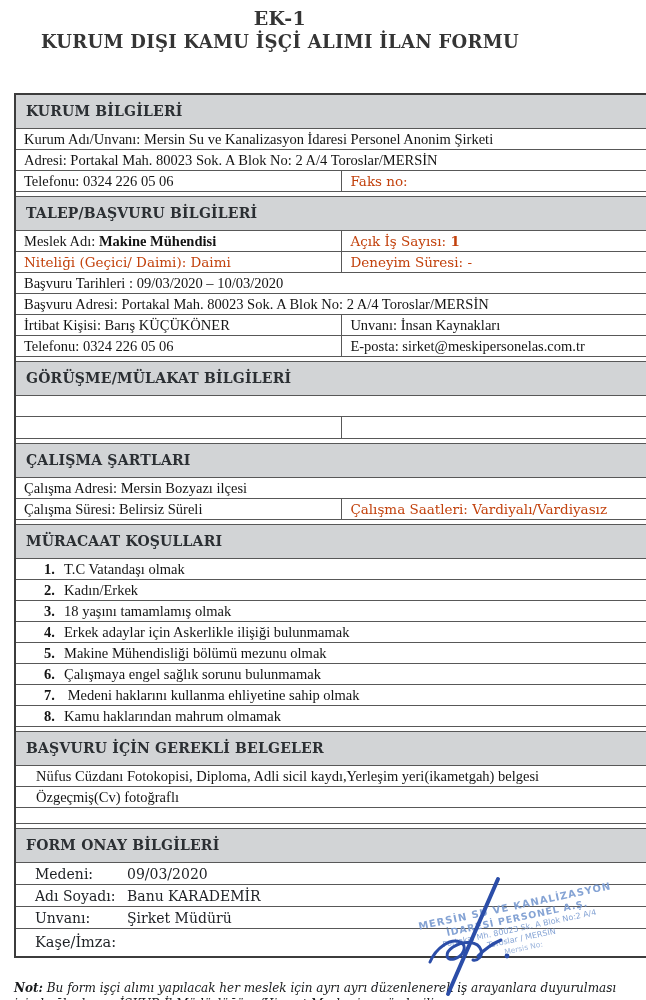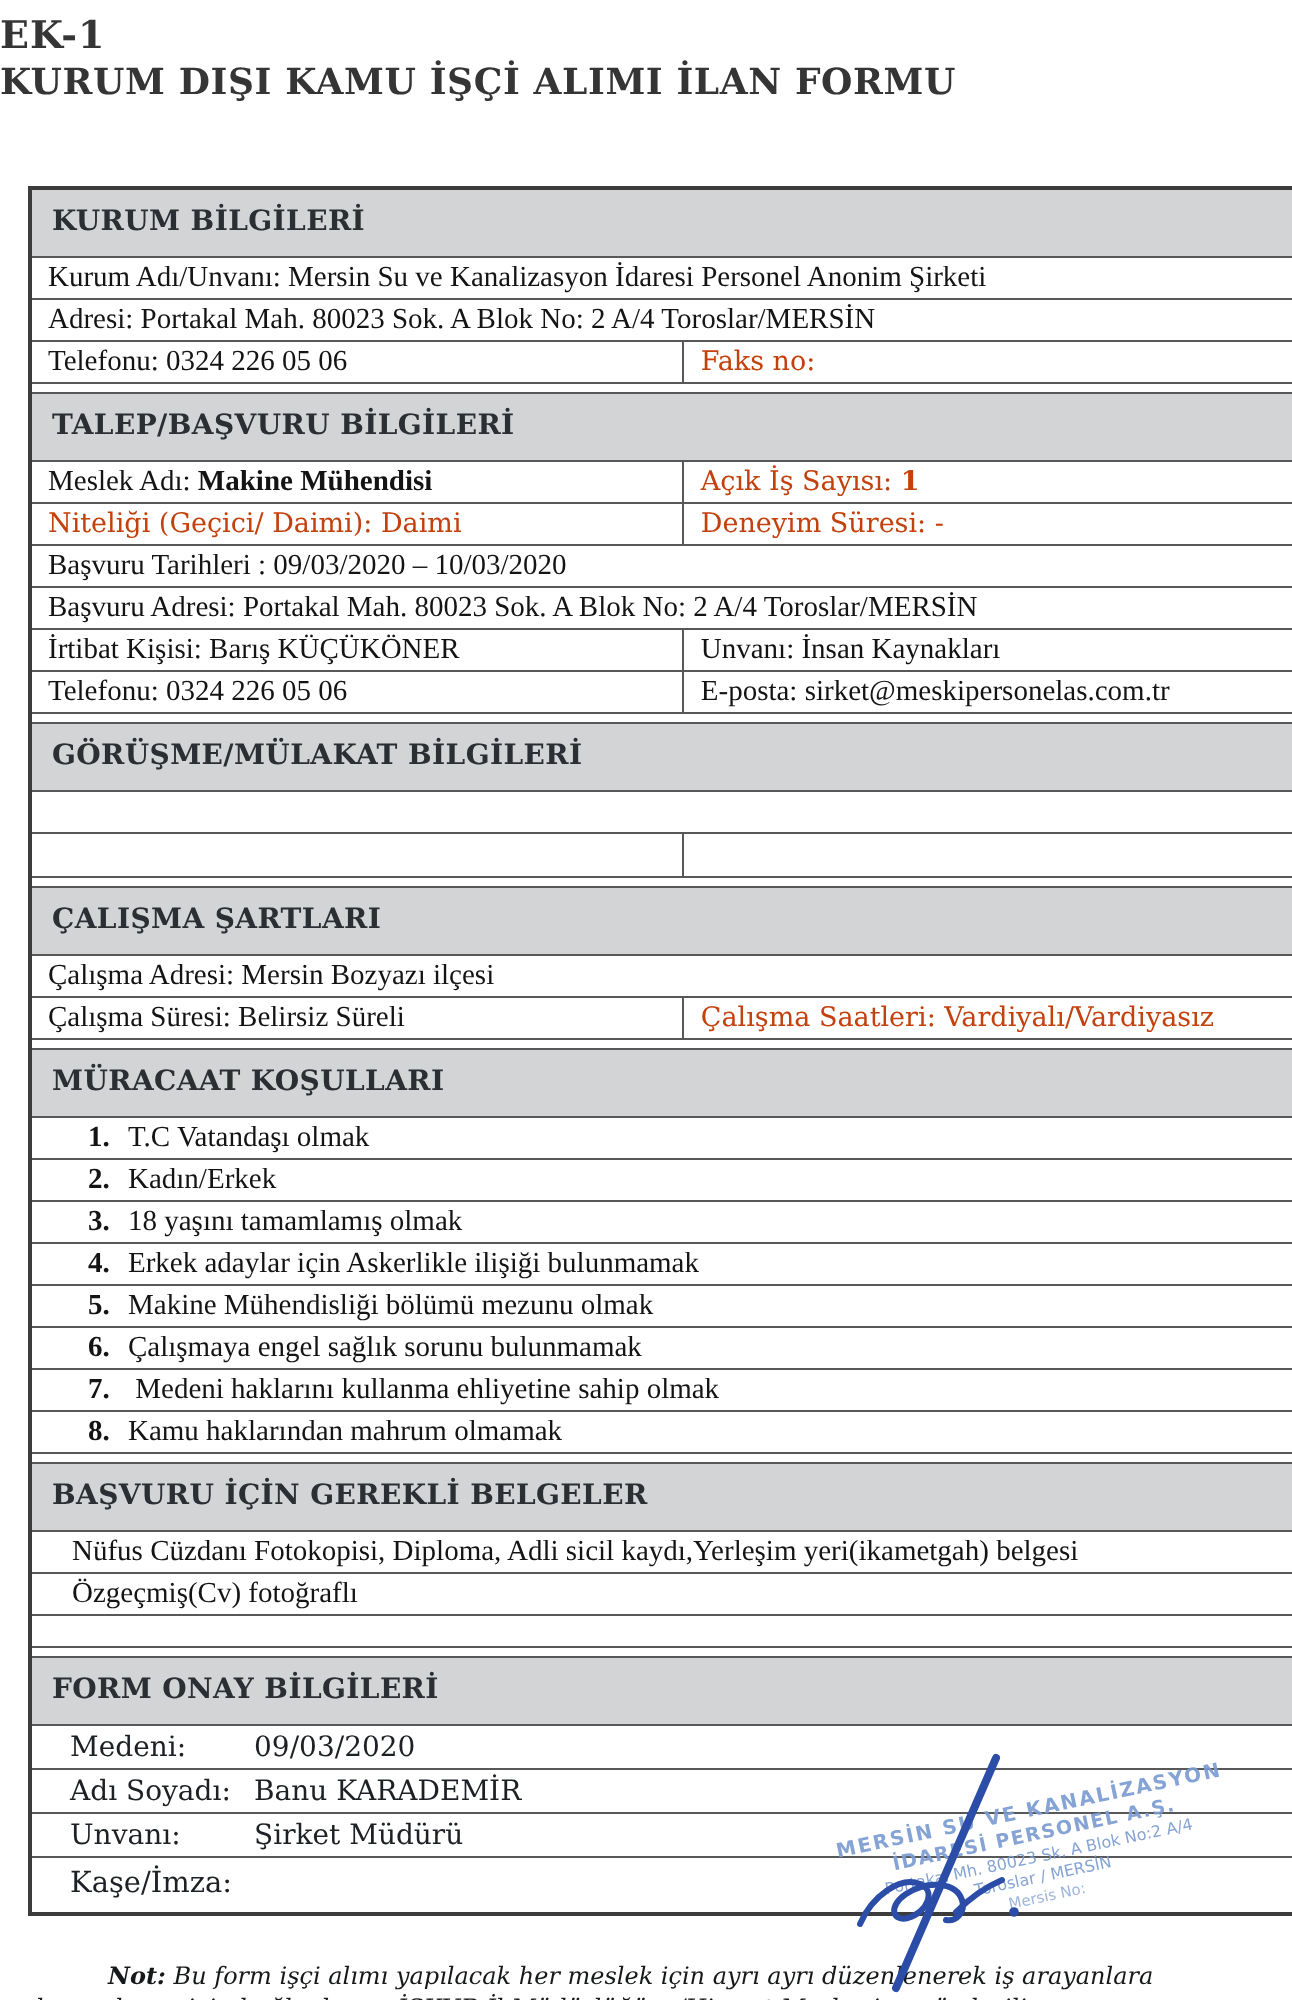--- a/index.html
+++ b/index.html
@@ -1,20 +1,20 @@
 <!DOCTYPE html>
 <html lang="tr"><head>
 <meta charset="utf-8">
 <style>
   html,body{margin:0;padding:0;background:#ffffff;}
   body{width:646px;height:1000px;position:relative;overflow:hidden;
        font-family:"Liberation Serif",serif;color:#141414;}
   *{box-sizing:border-box;}
 
-  .titles{position:absolute;top:6px;left:0;width:560px;
+  .titles{position:absolute;top:6px;left:0;width:560px;text-align:center;
           font-family:"DejaVu Serif",serif;font-weight:bold;color:#353535;}
   .title-code{font-size:19px;line-height:24px;letter-spacing:.5px;}
   .title-main{font-size:18px;line-height:24px;letter-spacing:.3px;}
 
   .tbl{position:absolute;left:14px;top:93px;width:644px;
        border:2px solid #3c3c3c;background:#fff;}
 
   .hdr{height:34px;padding:8px 0 0 10px;background:#d2d4d6;
        border-bottom:1px solid #585858;
        font-family:"DejaVu Serif",serif;font-weight:bold;font-size:14px;
@@ -38,21 +38,21 @@
   .onay-row{height:22px;padding:2px 0 0 19px;border-bottom:1px solid #585858;
             font-family:"DejaVu Serif",serif;font-size:14px;line-height:18px;
             color:#1d2024;white-space:nowrap;}
   .onay-label{display:inline-block;width:92px;}
   .kase-row{height:27px;padding:5px 0 0 19px;border-bottom:none;
             font-family:"DejaVu Serif",serif;font-size:14.5px;color:#1d2024;}
 
   .note{position:absolute;left:14px;top:980px;width:622px;
         font-family:"DejaVu Serif",serif;font-style:italic;font-size:12px;
         line-height:16px;color:#16181a;}
-  .note .b{font-style:italic;margin-left:40px;}
+  .note .b{font-style:italic;}
 
   .stamp{position:absolute;left:396px;top:899px;width:246px;
          transform:rotate(-12deg);transform-origin:center;
          text-align:center;color:#7b9cd1;opacity:.92;
          font-family:"DejaVu Sans",sans-serif;pointer-events:none;}
   .stamp .s1{font-size:10px;letter-spacing:1px;font-weight:bold;line-height:13px;}
   .stamp .s2{font-size:9.5px;letter-spacing:.8px;font-weight:bold;line-height:12px;}
   .stamp .s3{font-size:8px;line-height:10px;}
   .stamp .s4{font-size:8px;line-height:10px;}
   .stamp .s5{font-size:7.5px;line-height:10px;opacity:.8;}

